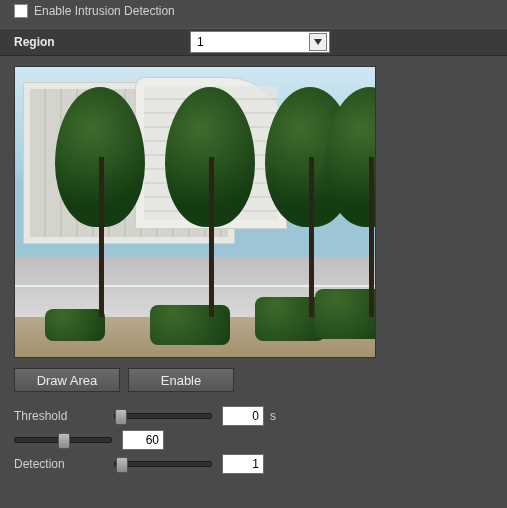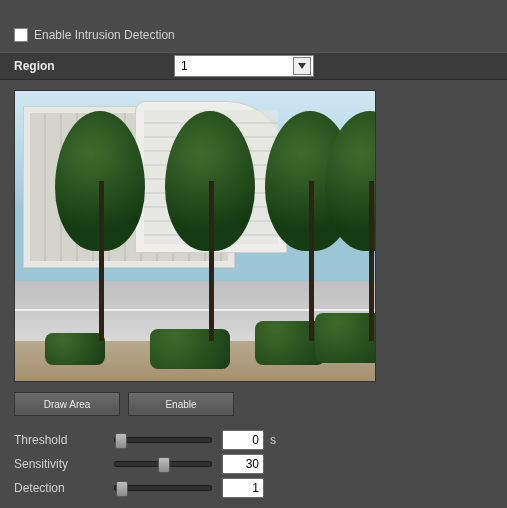--- a/index.html
+++ b/index.html
@@ -1,20 +1,20 @@
 <!DOCTYPE html>
 <html><head>
 <meta charset="utf-8">
 <style>
   html,body{margin:0;padding:0;background:#4a4a4a;font-family:Arial,Helvetica,sans-serif;font-size:12px;color:#d0d0d0;width:507px;height:508px;overflow:hidden}
-  .page{padding:28px 14px 0 14px}
+  .page{padding:4px 14px 0 14px}
   .row-cb{display:flex;align-items:center;gap:6px;margin-bottom:10px}
   .cb{width:12px;height:12px;background:#fff;border:1px solid #888;display:inline-block}
   .bar{background:#3b3b3b;border-top:1px solid #555;border-bottom:1px solid #2a2a2a;display:flex;align-items:center;height:26px;margin:0 -14px 10px -14px;padding:0 14px}
-  .bar-label{width:160px;font-weight:bold;color:#e8e8e8}
+  .bar-label{width:176px;font-weight:bold;color:#e8e8e8}
   .select{width:130px;height:20px;background:#fff;border:1px solid #7a7a7a;color:#000;display:flex;align-items:center;justify-content:space-between;padding:0 2px 0 6px;font-size:12px}
   .select .arrow{width:16px;height:16px;border:1px solid #7a7a7a;display:flex;align-items:center;justify-content:center;background:#efefef}
   .select .arrow svg{display:block}
   .preview{width:360px;height:290px;background:#555;border:1px solid #333;position:relative;overflow:hidden}
   
   .sky{position:absolute;inset:0;background:linear-gradient(#cfe7f2,#a8cfe0 35%,#9cc5d6 40%)}
   .bldg{position:absolute;top:15px;left:8px;width:210px;height:160px;background:#e7e7e3;border:1px solid #cfcfca}
   .bldg::before{content:"";position:absolute;inset:6px;background:repeating-linear-gradient(90deg,#d8d8d0 0 14px,#bfbfb6 14px 16px),repeating-linear-gradient(#d8d8d0 0 14px,#bfbfb6 14px 16px);mix-blend-mode:multiply;opacity:.55}
   .bldg2{position:absolute;top:10px;left:120px;width:150px;height:150px;border-radius:10px 60px 0 0;background:#ededea;border:1px solid #d0d0ca}
   .bldg2::before{content:"";position:absolute;inset:8px;background:repeating-linear-gradient(#e4e4df 0 12px,#cfcfca 12px 14px);opacity:.7}
@@ -27,21 +27,21 @@
   .b3{left:240px;top:230px;width:70px;height:44px}
   .b4{left:300px;top:222px;width:70px;height:50px}
   .tree{position:absolute;top:20px;width:90px;height:230px}
   .tree .trunk{position:absolute;left:44px;top:70px;width:5px;height:160px;background:#2d2415}
   .tree .crown{position:absolute;left:0;top:0;width:90px;height:140px;background:radial-gradient(circle at 40% 30%,#3f6c2d,#143b12 70%);border-radius:50% 50% 45% 45%/55% 55% 45% 45%;filter:blur(.3px)}
   .t1{left:40px}
   .t2{left:150px}
   .t3{left:250px}
   .t4{left:310px}
   .btnrow{margin-top:10px;display:flex;gap:8px}
-  .btn{min-width:84px;height:22px;background:linear-gradient(#6a6a6a,#555);border:1px solid #333;color:#eaeaea;display:flex;align-items:center;justify-content:center;font-size:10px;padding:0 10px;cursor:pointer}
+  .btn{min-width:84px;height:22px;background:linear-gradient(#6a6a6a,#555);border:1px solid #333;color:#eaeaea;display:flex;align-items:center;justify-content:center;font-size:13px;padding:0 10px;cursor:pointer}
   .sliders{margin-top:14px;display:flex;flex-direction:column;gap:4px}
   .srow{display:flex;align-items:center}
   .slabel{width:100px;color:#cfcfcf}
   .track{position:relative;width:96px;height:4px;background:#2f2f2f;border:1px solid #1f1f1f;border-radius:2px;margin-right:10px}
   .thumb{position:absolute;top:-5px;width:10px;height:14px;background:linear-gradient(#bdbdbd,#8b8b8b);border:1px solid #555;border-radius:2px}
   .valbox{width:32px;height:18px;background:#fff;border:1px solid #6a6a6a;color:#000;text-align:right;padding:0 4px;font-size:12px;line-height:18px}
   .unit{margin-left:6px;color:#cfcfcf}
 </style>
 </head>
 <body>
@@ -102,25 +102,24 @@
     <div class="srow">
       <span class="slabel">Threshold</span>
       <div class="track">
         <div class="thumb" style="left:0px"></div>
       </div>
       <span class="valbox">0</span>
       <span class="unit">s</span>
     </div>
 
     <div class="srow">
-      <span class="slabel">Sensitivity</span>
       <div class="track">
         <div class="thumb" style="left:43px"></div>
       </div>
-      <span class="valbox">30</span>
+      <span class="valbox">60</span>
     </div>
 
     <div class="srow">
       <span class="slabel">Detection</span>
       <div class="track">
         <div class="thumb" style="left:0.86px"></div>
       </div>
       <span class="valbox">1</span>
     </div>
   </div>

